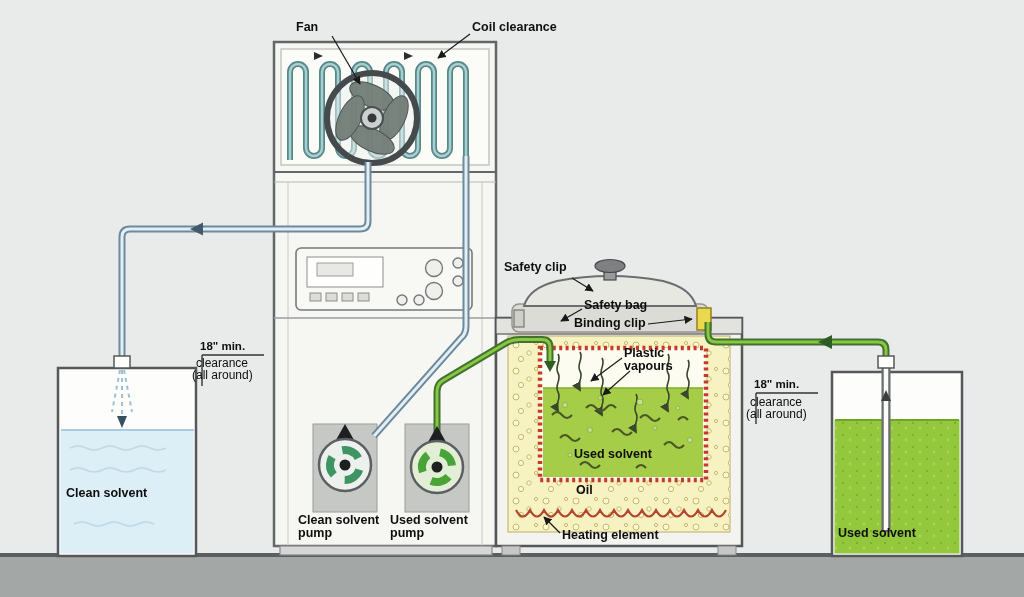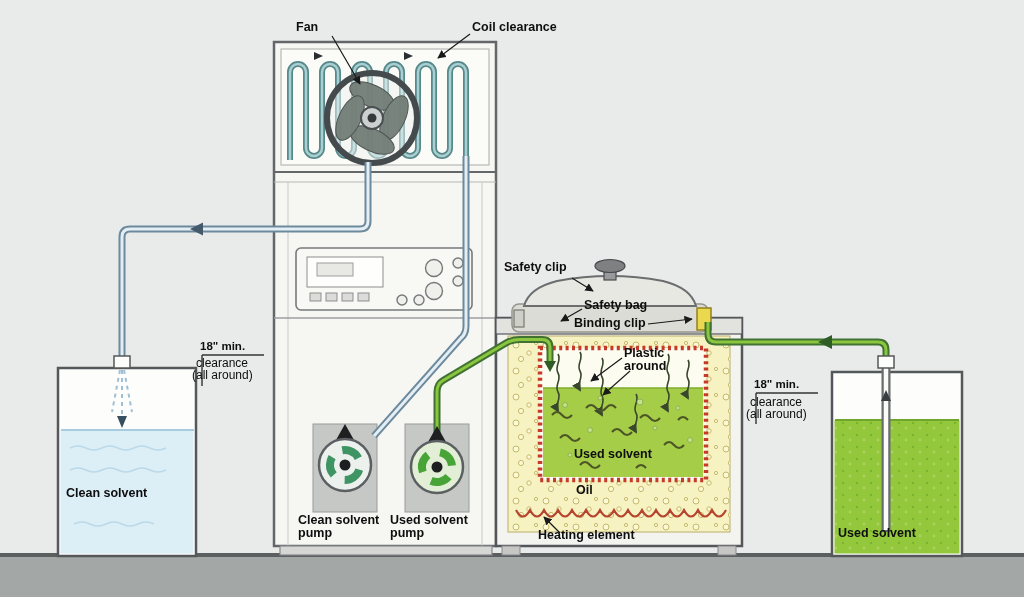--- a/index.html
+++ b/index.html
@@ -238,24 +238,24 @@
     <line x1="756" y1="393" x2="756" y2="424"></line>
   </g>
 </svg>
 
 <div class="lbl center" style="left:296px;top:20px;width:44px">Fan</div>
 <div class="lbl" style="left:472px;top:20px;width:110px">Coil clearance</div>
 <div class="lbl" style="left:504px;top:260px;width:92px">Safety clip</div>
 <div class="lbl" style="left:584px;top:298px;width:80px">Safety bag</div>
 <div class="lbl" style="left:574px;top:316px;width:80px">Binding clip</div>
 <div class="lbl center" style="left:624px;top:346px;width:60px">Plastic</div>
-<div class="lbl center" style="left:624px;top:359px;width:60px">around</div>
+<div class="lbl center" style="left:624px;top:359px;width:60px">vapours</div>
 <div class="lbl center" style="left:574px;top:447px;width:88px">Used solvent</div>
 <div class="lbl center" style="left:576px;top:483px;width:36px">Oil</div>
-<div class="lbl center" style="left:538px;top:528px;width:108px">Heating element</div>
+<div class="lbl center" style="left:562px;top:528px;width:108px">Heating element</div>
 <div class="lbl center" style="left:66px;top:486px;width:122px">Clean solvent</div>
 <div class="lbl center" style="left:838px;top:526px;width:118px">Used  solvent</div>
 <div class="lbl center" style="left:298px;top:513px;width:94px">Clean solvent</div>
 <div class="lbl center" style="left:298px;top:526px;width:94px">pump</div>
 <div class="lbl center" style="left:390px;top:513px;width:94px">Used solvent</div>
 <div class="lbl center" style="left:390px;top:526px;width:94px">pump</div>
 
 <div class="lbl dim center" style="left:200px;top:340px;width:66px">18" min.</div>
 <div class="lbl sm center" style="left:196px;top:357px;width:74px">clearance</div>
 <div class="lbl sm center" style="left:192px;top:369px;width:82px">(all around)</div>

